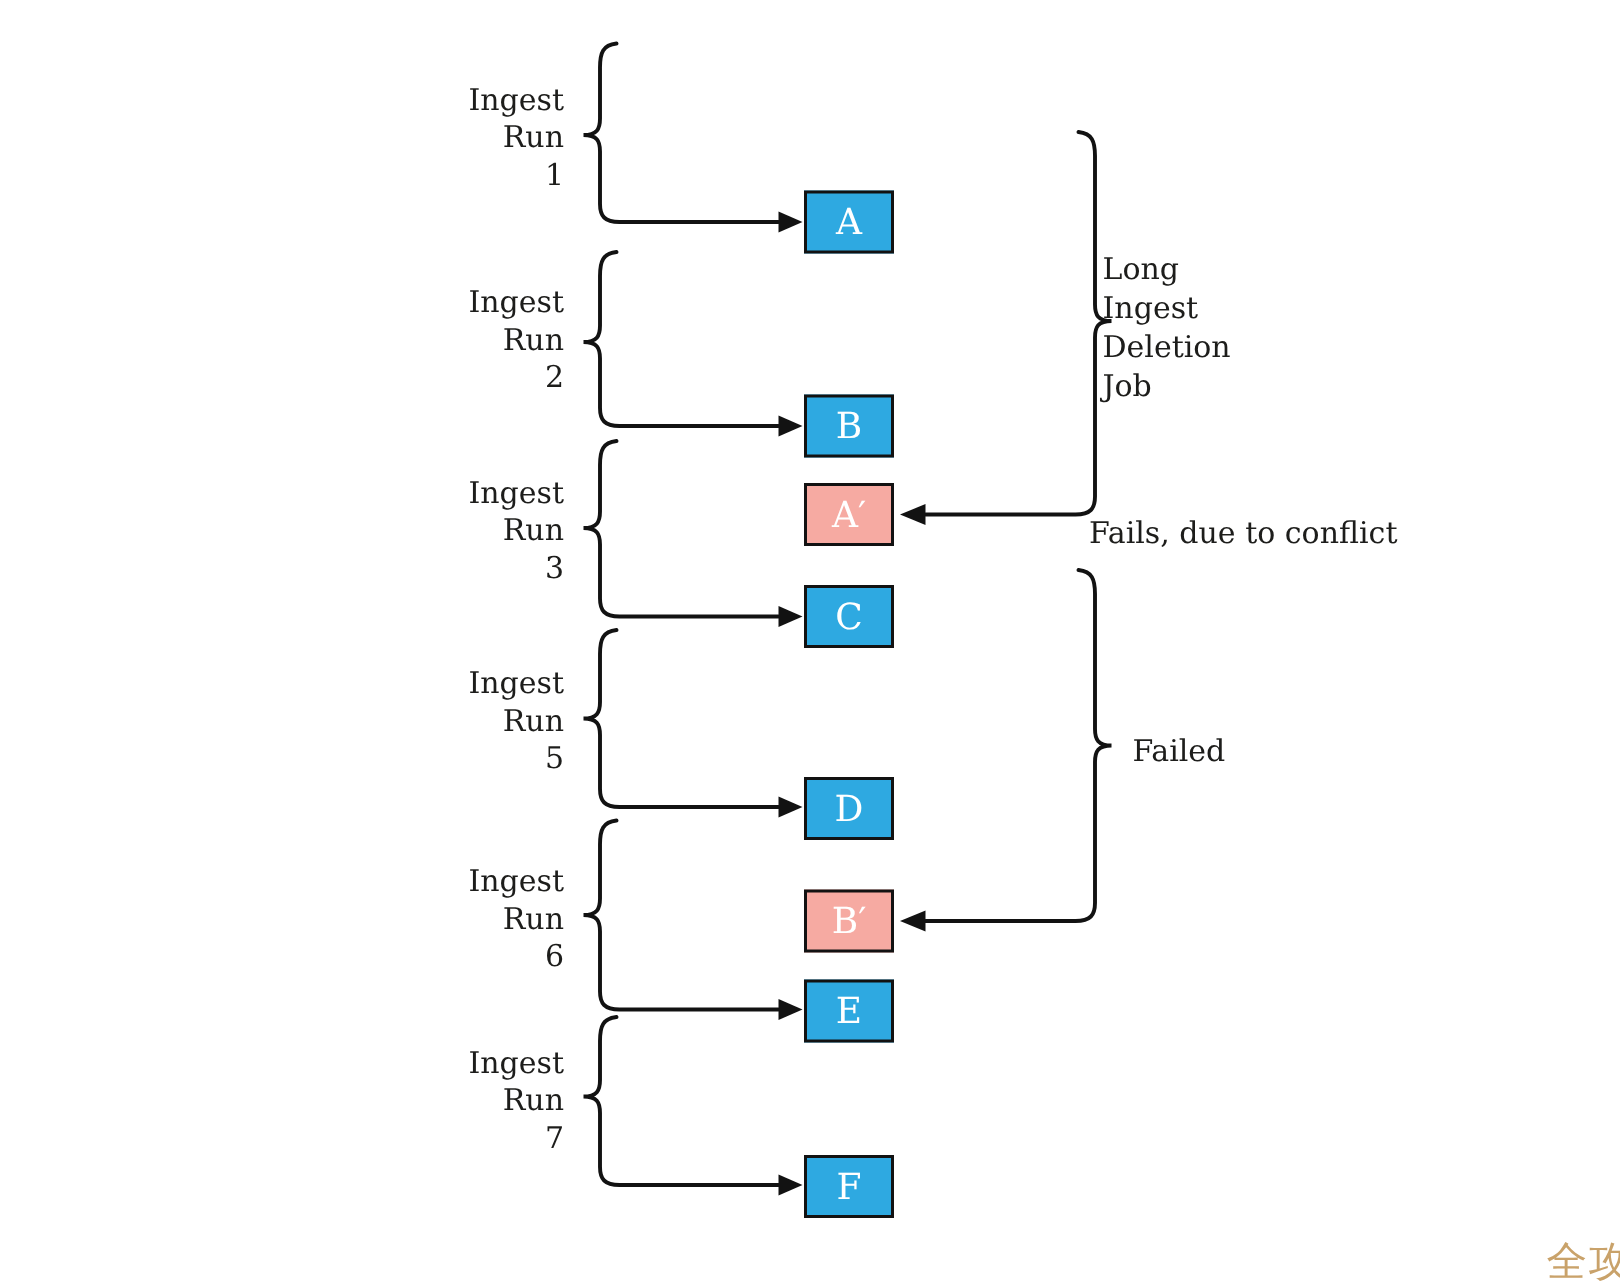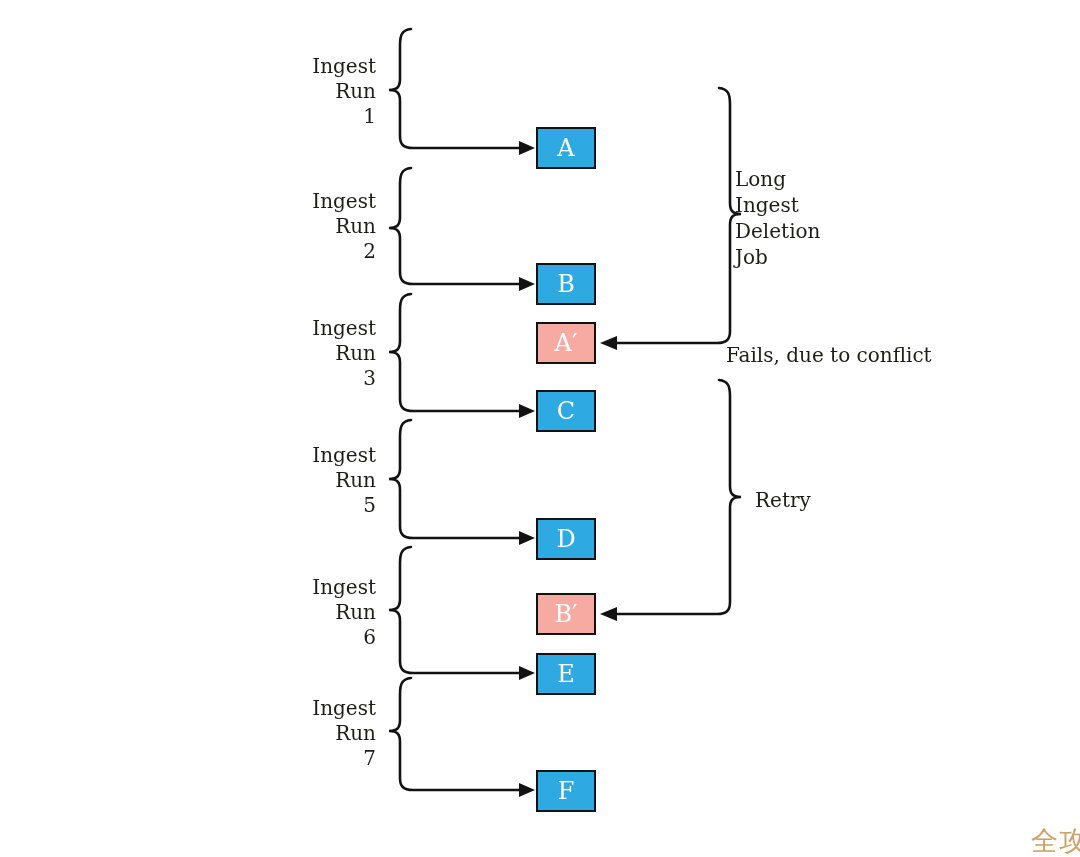--- a/index.html
+++ b/index.html
@@ -130,18 +130,18 @@
 
   <div class="side-label" style="left:696px;top:166px">
     <div>Long</div>
     <div>Ingest</div>
     <div>Deletion</div>
     <div>Job</div>
   </div>
 
   <div class="side-label" style="left:687px;top:342px">Fails, due to conflict</div>
 
-  <div class="side-label" style="left:716px;top:487px">Retry</div>
+  <div class="side-label" style="left:716px;top:487px">Failed</div>
 
 
   <div class="watermark">全攻略</div>
 
 </div>
 
 </body></html>

